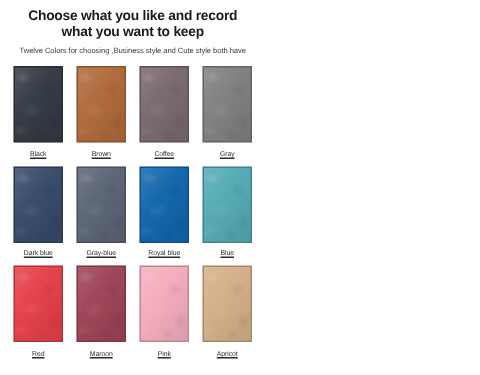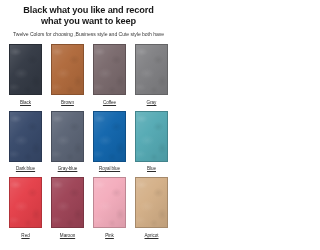--- a/index.html
+++ b/index.html
@@ -97,21 +97,21 @@
     white-space: nowrap;
     letter-spacing: -0.05px;
   }
 </style>
 </head>
 <body>
 
 <div class="page">
 
   <div class="header">
-    <div class="headline">Black what you like and record what you want to keep</div>
+    <div class="headline">Choose what you like and record what you want to keep</div>
     <div class="subhead">Twelve Colors for choosing ,Business style and Cute style both have</div>
   </div>
 
   <div class="grid">
 
     <div class="row">
       <div class="cell">
         <div class="swatch" style="background-color: rgb(52, 58, 69);">
           <div class="grain"></div>
           <div class="sheen"></div>

